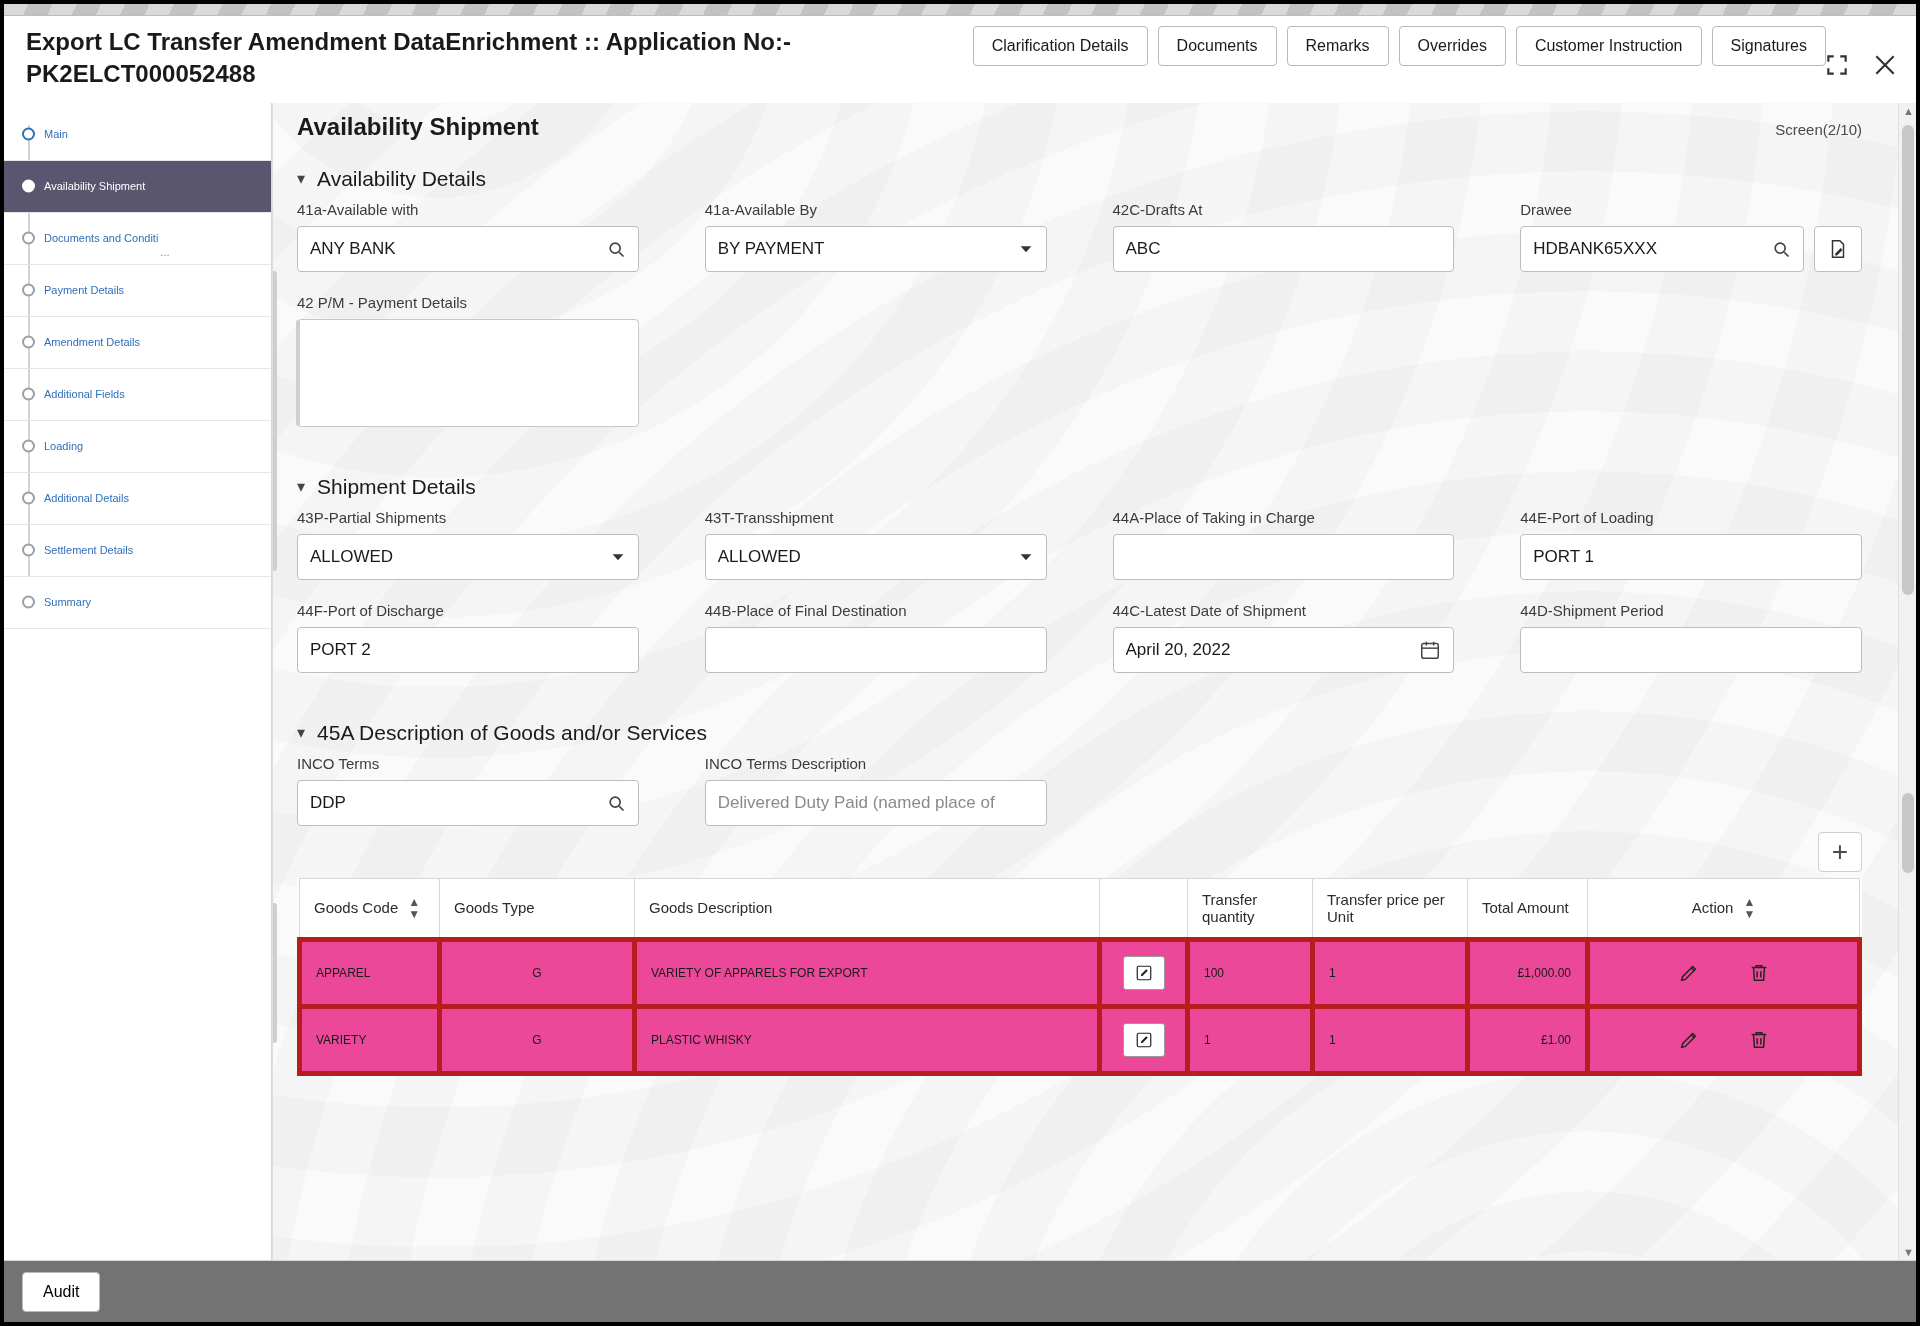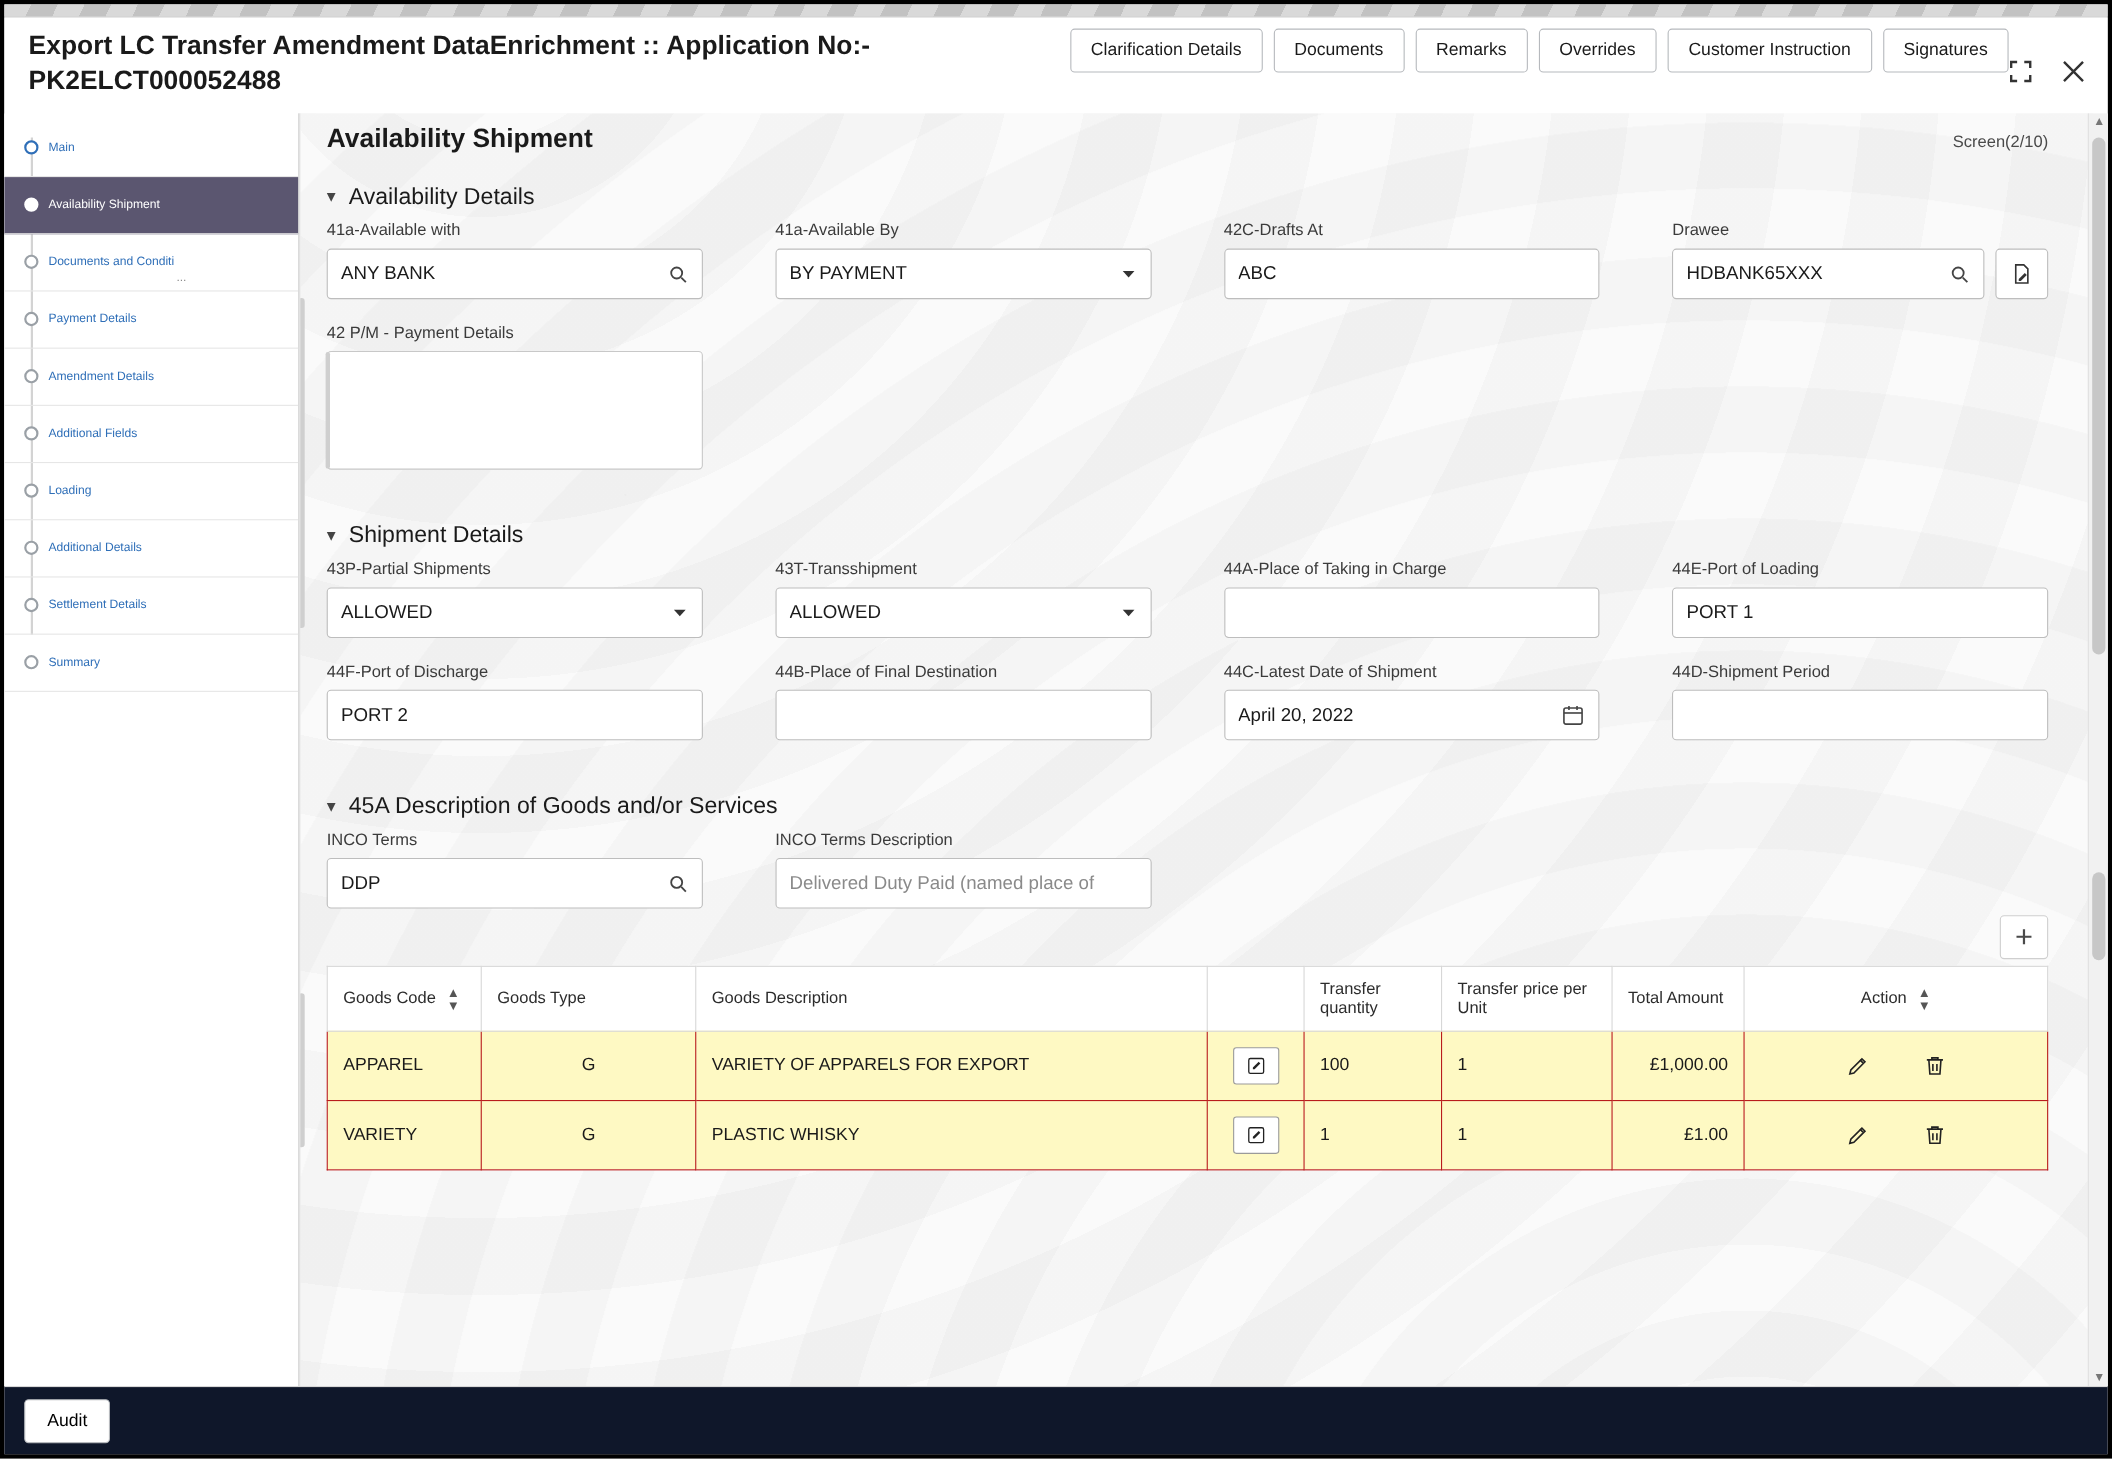--- a/index.html
+++ b/index.html
@@ -152,22 +152,22 @@
     border-radius:4px; display:flex; align-items:center; justify-content:center;
     font-size:28px; color:#4a4a4a; cursor:pointer;
   }
   table.goods { width:100%; border-collapse:collapse; background:#fff; }
   table.goods th {
     font-size:15px; font-weight:normal; color:#2c2c2c; text-align:left;
     padding:12px 14px; border:1px solid #d7d7d7; vertical-align:middle;
     background:#fff;
   }
   table.goods td {
-    font-size:16px; color:#1a1a1a; padding:14px;
-    border:1px solid #b91c1c; vertical-align:middle; background:#fef9c3;
+    font-size:12px; color:#1a1a1a; padding:14px;
+    border:5px solid #b91c1c; vertical-align:middle; background:#ec4899;
   }
   .th-inner { display:flex; align-items:center; gap:10px; }
   .sort-ic { color:#555; font-size:12px; line-height:1; display:flex; flex-direction:column; }
   .cell-right { text-align:right; }
   .cell-center { text-align:center; }
   .mini-btn {
     width:42px; height:34px; border:1px solid #9a9a9a; border-radius:3px;
     background:#fff; display:inline-flex; align-items:center; justify-content:center;
     cursor:pointer;
   }
@@ -181,21 +181,21 @@
   .vthumb { position:absolute; left:3px; width:12px; background:#c7c7c7; border-radius:6px; }
   .arrow-up, .arrow-down {
     position:absolute; left:4px; color:#777; font-size:11px;
   }
   .arrow-up { top:2px; } .arrow-down { bottom:2px; }
   .inner-scroll-mark {
     position:absolute; left:0; width:6px; background:#cfcfcf; border-radius:3px;
   }
   
   .footer {
-    flex:0 0 auto; height:62px; background:#0f172a;
+    flex:0 0 auto; height:62px; background:#737373;
     border-top:1px solid #d7d7d7;
     display:flex; align-items:center; padding:0 18px;
   }
   .audit-btn {
     border:1px solid #b6b9bd; background:#fff; border-radius:4px;
     font-size:16px; padding:10px 20px; cursor:pointer; font-family:inherit;
   }
   .footer-right { margin-left:auto; display:flex; gap:10px; align-items:center; }
   .dbtn {
     background:#111; color:#fff; border:1px solid #111; border-radius:4px;

